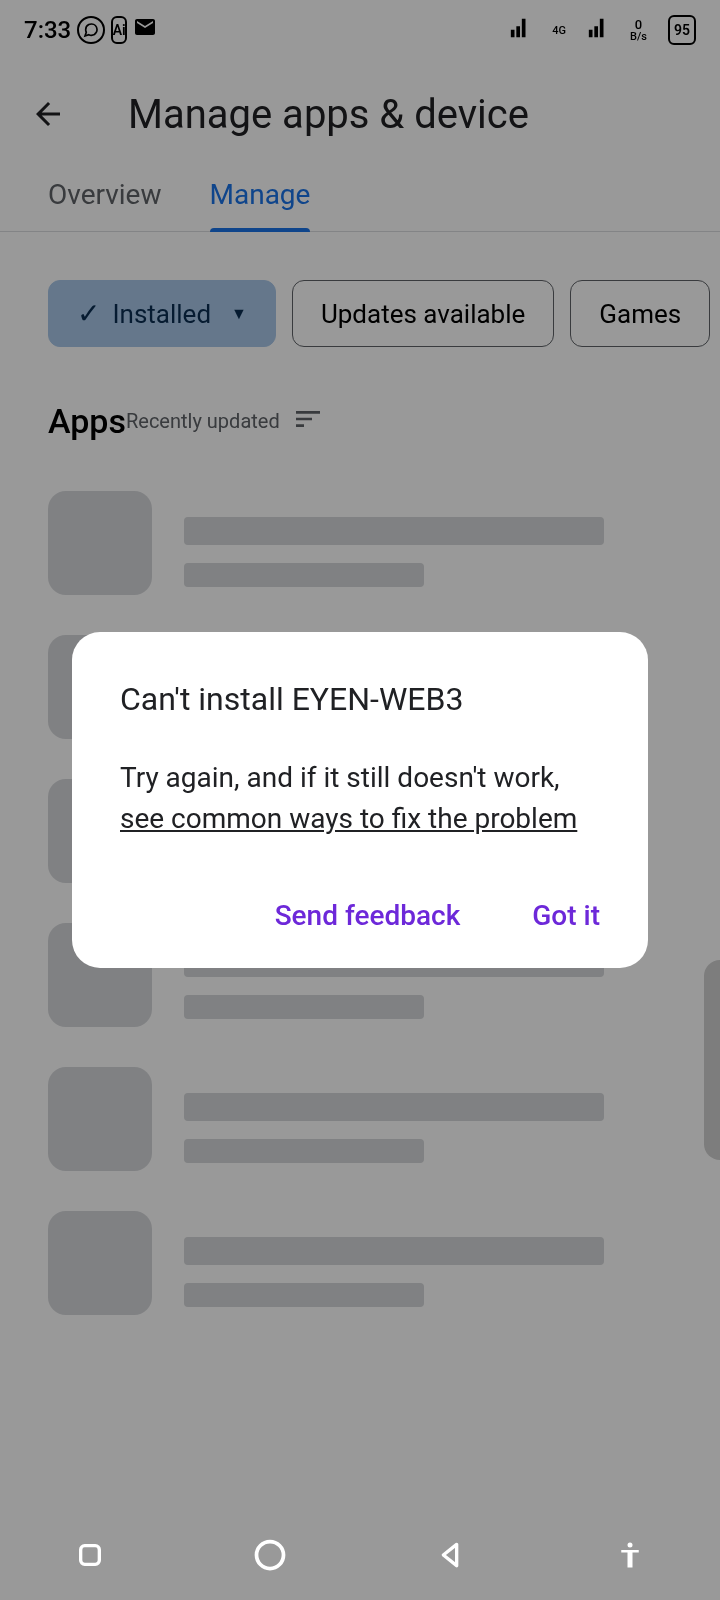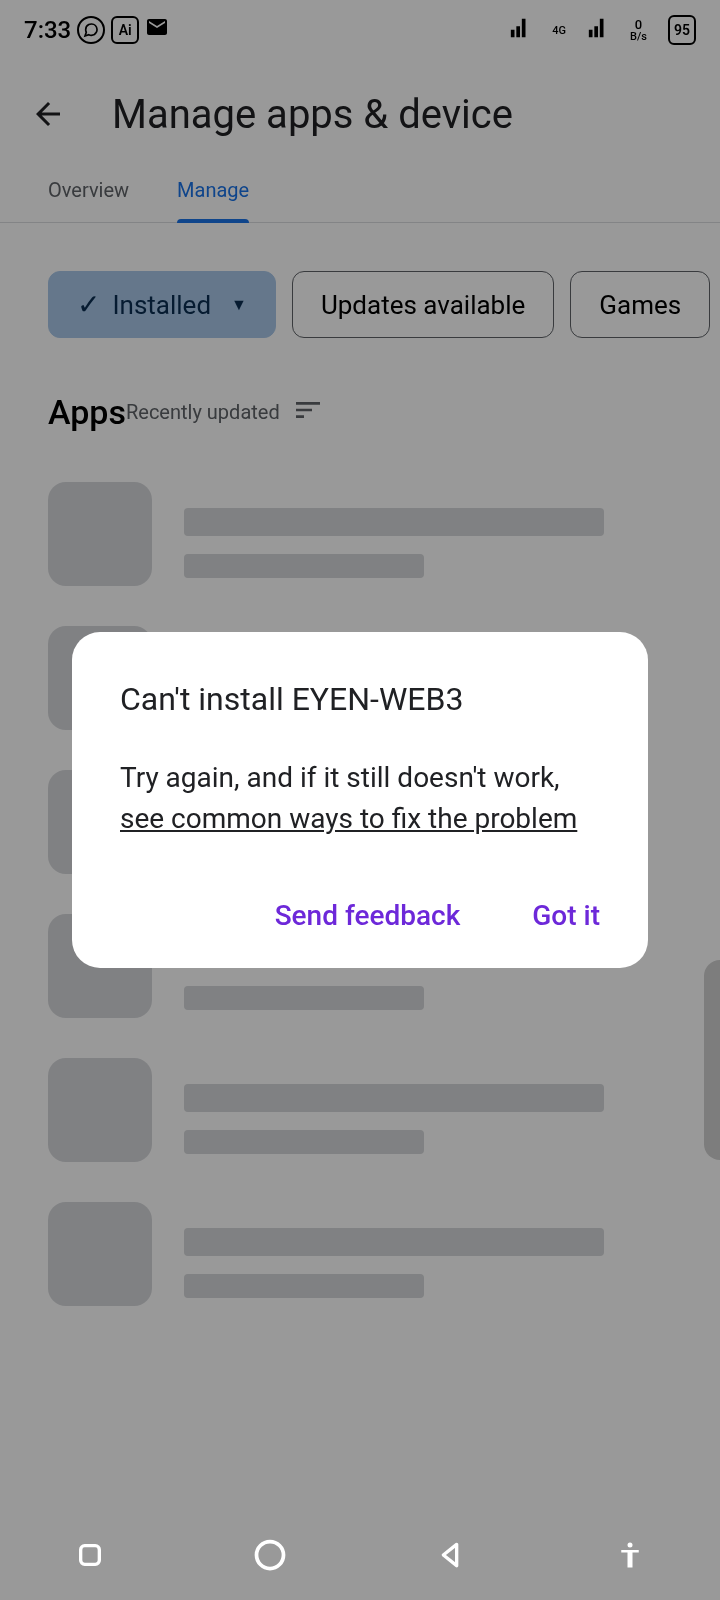--- a/index.html
+++ b/index.html
@@ -1,29 +1,29 @@
 <!DOCTYPE html>
 <html><head>
   <meta charset="utf-8">
   <style>
     * { margin: 0; padding: 0; box-sizing: border-box; font-family: 'Roboto', -apple-system, sans-serif; }
     body { width: 720px; height: 1600px; background: #ffffff; position: relative; overflow: hidden; }
     
     .status-bar { height: 60px; display: flex; justify-content: space-between; padding: 0 24px; font-size: 24px; font-weight: 500; }
     .status-left { display: flex; align-items: center; gap: 6px; }
     .status-right { display: flex; align-items: center; gap: 21px; font-size: 18px; }
-    .status-icon { display: inline-flex; align-items: center; justify-content: center; width: 28px; height: 28px; border: 2px solid #000; border-radius: 6px; font-size: 14px; font-weight: 600; }
+    .status-icon { display: inline-flex; align-items: center; justify-content: center; width: 16px; height: 28px; border: 2px solid #000; border-radius: 6px; font-size: 14px; font-weight: 600; }
     .whatsapp-icon { width: 28px; height: 28px; border: 2px solid #000; border-radius: 50%; display: flex; align-items: center; justify-content: center; }
     
-    .header { display: flex; align-items: center; padding: 30px 24px 20px; gap: 40px; }
+    .header { display: flex; align-items: center; padding: 30px 24px 20px; gap: 56px; }
     .back-btn { width: 48px; height: 48px; display: flex; align-items: center; justify-content: center; }
     .header-title { font-size: 40px; font-weight: 400; color: #202124; }
     
     .tabs { display: flex; gap: 48px; padding: 0 48px; border-bottom: 1px solid #dadce0; }
-    .tab { padding: 20px 0; font-size: 20px; color: #5f6368; position: relative; }
+    .tab { padding: 20px 0; font-size: 28px; color: #5f6368; position: relative; }
     .tab.active { color: #1a73e8; }
     .tab.active::after { content: ''; position: absolute; bottom: -1px; left: 0; right: 0; height: 4px; background: #1a73e8; border-radius: 4px 4px 0 0; }
     
     .filters { display: flex; gap: 16px; padding: 48px 48px 24px; overflow-x: hidden; }
     .chip { display: flex; align-items: center; gap: 12px; padding: 16px 28px; border: 1.5px solid #5f6368; border-radius: 12px; font-size: 26px; white-space: nowrap; }
     .chip.selected { background: #a8c7e8; border-color: #a8c7e8; color: #0a2e52; }
     .chip.selected .check { font-size: 28px; }
     .dropdown-arrow { font-size: 16px; margin-left: 8px; }
     
     .section-header { display: flex; align-items: center; padding: 30px 48px; }

